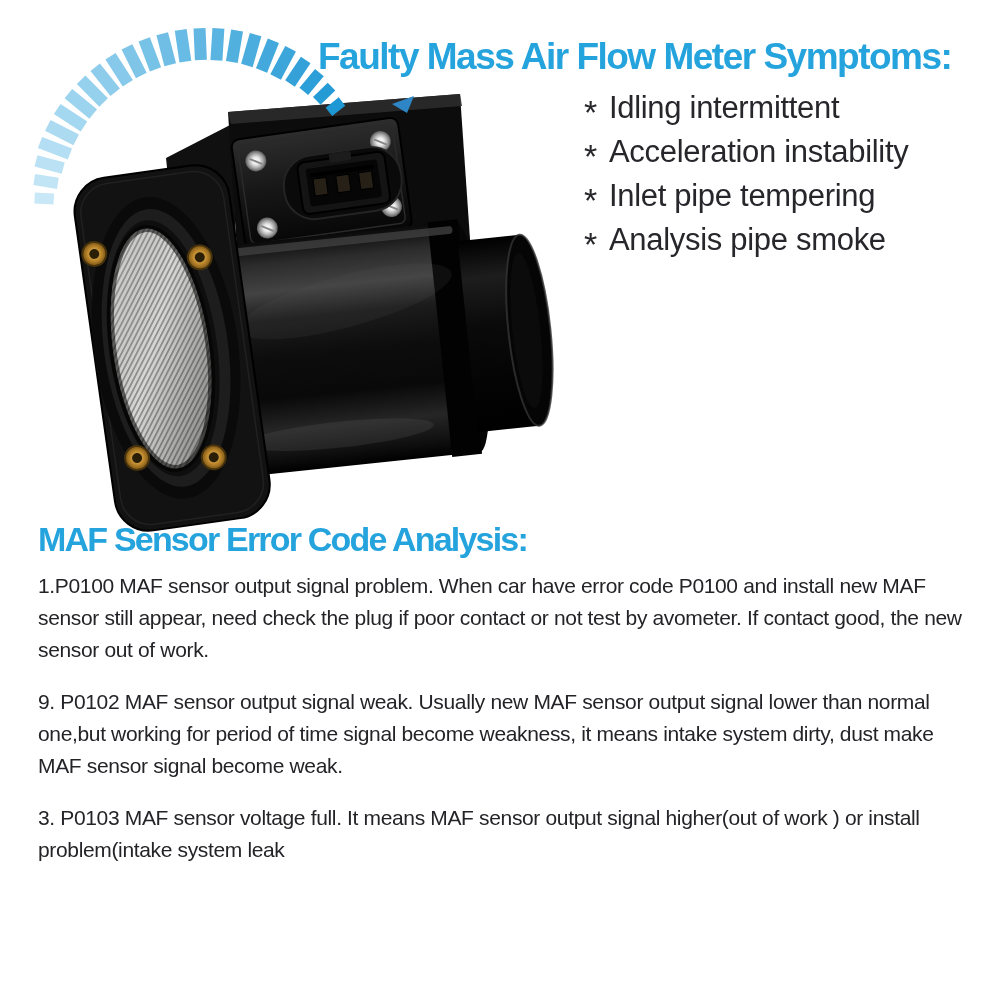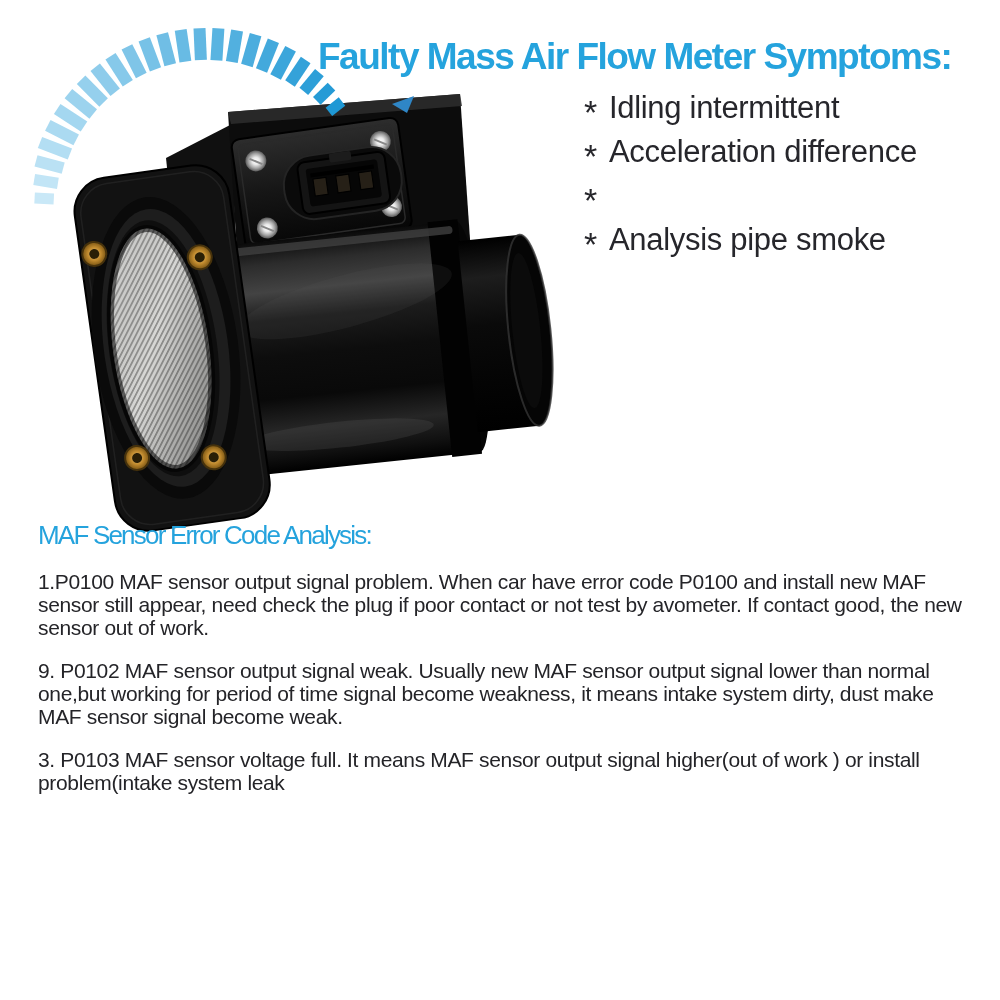--- a/index.html
+++ b/index.html
@@ -22,30 +22,30 @@
   .symptoms li{
     display:flex;align-items:center;height:44px;
     font-size:31px;letter-spacing:-0.3px;color:#26262b;
   }
   .symptoms .ast{
     font-size:34px;margin-right:12px;position:relative;top:4px;color:#26262b;
   }
   
   .section-heading{
     position:absolute;left:38px;top:520px;width:900px;
-    font-size:26px;font-weight:normal;letter-spacing:-1.8px;
+    font-size:34px;font-weight:bold;letter-spacing:-1.8px;
     color:var(--accent,#25a3dd);white-space:nowrap;
   }
   
   .analysis{
     position:absolute;left:38px;top:570px;width:938px;
   }
   .analysis p{
     margin:0 0 20px 0;
-    font-size:21px;line-height:23px;letter-spacing:-0.35px;color:#242428;
+    font-size:21px;line-height:32px;letter-spacing:-0.35px;color:#242428;
   }
   
   .product-svg{position:absolute;left:40px;top:80px;width:540px;height:460px;}
   .arc-svg{position:absolute;left:0;top:0;width:400px;height:400px;}
 </style>
 </head>
 <body>
 
 <div class="canvas">
 
@@ -205,24 +205,25 @@
 
   <div class="headline">Faulty Mass Air Flow Meter Symptoms:</div>
 
   <ul class="symptoms">
     <li>
       <span class="ast">*</span>
       <span>Idling intermittent</span>
     </li>
     <li>
       <span class="ast">*</span>
-      <span>Acceleration difference</span>
-    </li>
-    <li>
-      <span class="ast">*</span>
+      <span>Acceleration instability</span>
+    </li>
+    <li>
+      <span class="ast">*</span>
+      <span>Inlet pipe tempering</span>
     </li>
     <li>
       <span class="ast">*</span>
       <span>Analysis pipe smoke</span>
     </li>
   </ul>
 
   <div class="section-heading">MAF Sensor Error Code Analysis:</div>
 
   <div class="analysis">

